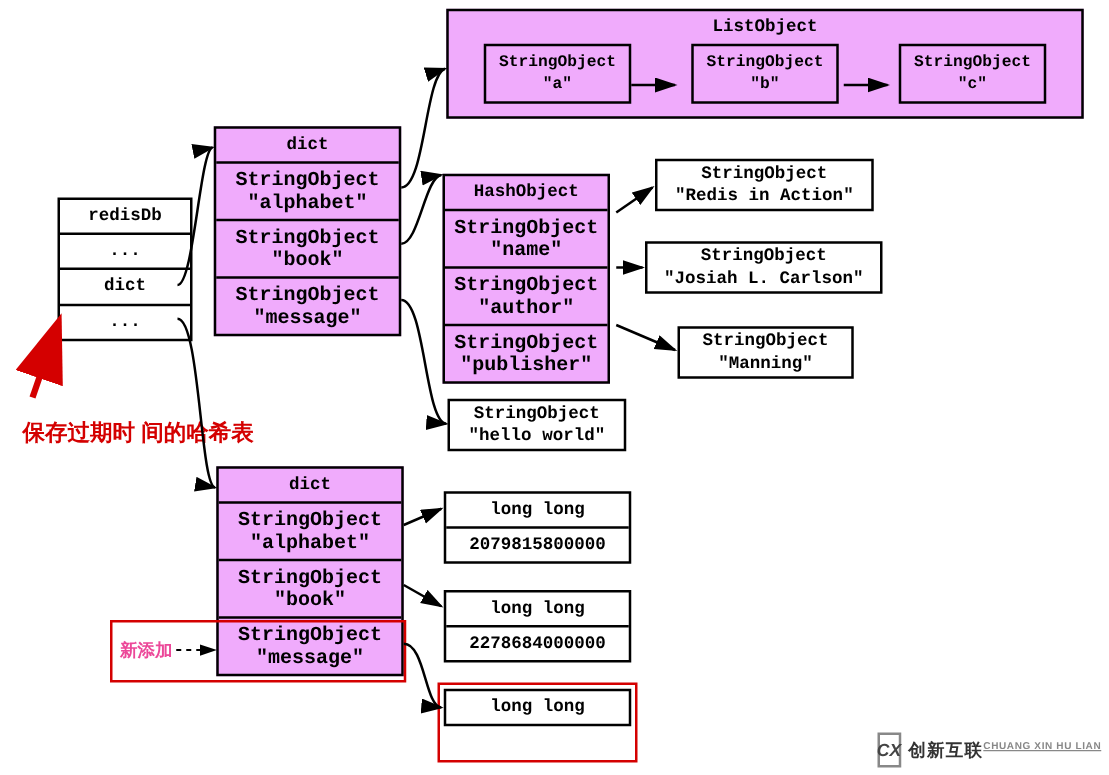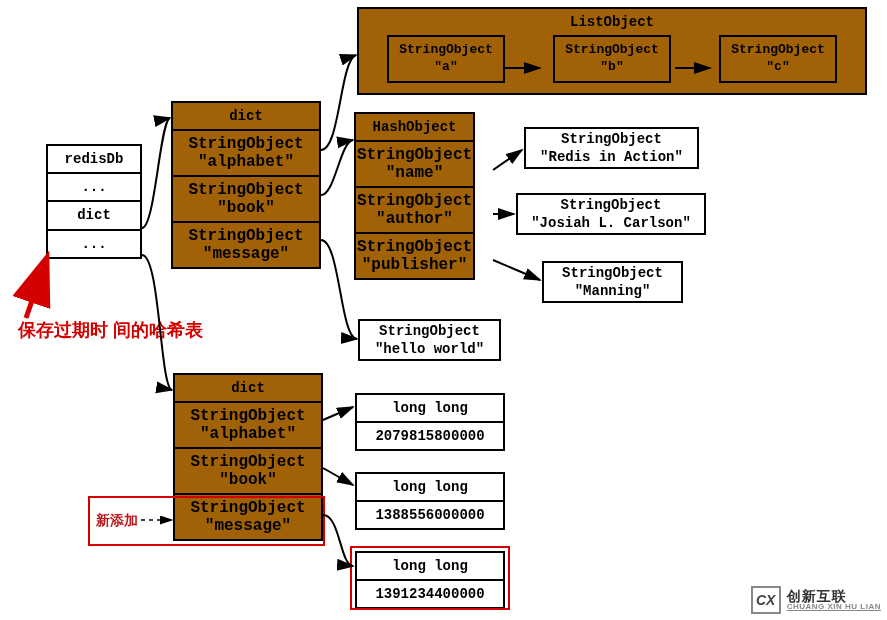--- a/index.html
+++ b/index.html
@@ -34,21 +34,21 @@
     align-items: center;
     justify-content: center;
     text-align: center;
     padding: 4px 6px;
     min-height: 26px;
   }
   .stack .row:last-child { border-bottom: none; }
   .container {
     position: absolute;
     border: 2.5px solid #000;
-    background: #a16207;
+    background: #f0abfc;
   }
   .container .title {
     text-align: center;
     font-size: 14px;
     padding: 5px 0;
     font-weight: bold;
   }
   .inner-row {
     display: flex;
     gap: 12px;
@@ -69,21 +69,21 @@
     font-family: "Microsoft YaHei","SimHei",sans-serif;
     font-weight: bold;
     font-size: 18px;
     text-align: left;
     line-height: 1.4;
   }
   .annot-small {
     position: absolute;
     font-family: "Microsoft YaHei","SimHei",sans-serif;
     font-size: 14px;
-    color: #b91c1c;
+    color: #ec4899;
     font-weight: bold;
   }
   .red-rect {
     position: absolute;
     border: 2px solid #d40000;
     background: transparent;
   }
   svg.arrows {
     position: absolute;
     left: 0; top: 0;
@@ -93,38 +93,38 @@
   .logo {
     position: absolute;
     right: 6px;
     bottom: 6px;
     display: flex;
     align-items: center;
     gap: 6px;
     font-family: "Microsoft YaHei", sans-serif;
   }
   .logo .mark {
-    width: 30px; height: 28px;
+    width: 19px; height: 28px;
     border: 2px solid #888;
     display: flex;
     align-items: center;
     justify-content: center;
     font-weight: bold;
     font-size: 14px;
     color: #444;
     font-style: italic;
   }
-  .logo .txt { display:flex; flex-direction:column; line-height:1; }
+  .logo .txt { display:flex; line-height:1; }
   .logo .cn { font-size: 14px; color:#333; font-weight:bold; letter-spacing:1px;}
   .logo .py { font-size: 8px; color:#888; letter-spacing:0.5px;text-decoration:underline;}
 </style>
 </head>
 <body>
 
-<div class="box stack" style="left:46px; top:144px; width:96px;">
+<div class="box stack" style="left:46px; top:158px; width:108px;">
   <div class="row">redisDb</div>
   <div class="row">...</div>
   <div class="row">dict</div>
   <div class="row">...</div>
 </div>
 
 <div class="container" style="left:171px; top:101px; width:150px;">
   <div class="title" style="border-bottom:2.5px solid #000;">dict</div>
   <div class="row" style="border-bottom:2.5px solid #000; padding:4px 0; text-align:center;"><span>StringObject</span><br><span>"alphabet"</span></div>
   <div class="row" style="border-bottom:2.5px solid #000; padding:4px 0; text-align:center;"><span>StringObject</span><br><span>"book"</span></div>
@@ -136,21 +136,21 @@
   <div class="inner-row">
     <div class="inner-box"><span>StringObject</span>
 <span>"a"</span></div>
     <div class="inner-box"><span>StringObject</span>
 <span>"b"</span></div>
     <div class="inner-box"><span>StringObject</span>
 <span>"c"</span></div>
   </div>
 </div>
 
-<div class="container" style="left:354px; top:112px; width:121px;">
+<div class="container" style="left:354px; top:139px; width:134px;">
   <div class="title" style="border-bottom:2.5px solid #000;">HashObject</div>
   <div style="border-bottom:2.5px solid #000; padding:4px 0; text-align:center;"><span>StringObject</span><br><span>"name"</span></div>
   <div style="border-bottom:2.5px solid #000; padding:4px 0; text-align:center;"><span>StringObject</span><br><span>"author"</span></div>
   <div style="padding:4px 0; text-align:center;"><span>StringObject</span><br><span>"publisher"</span></div>
 </div>
 
 <div class="box" style="left:524px; top:127px; width:175px; height:42px; flex-direction:column;"><span>StringObject</span><span>"Redis in Action"</span></div>
 <div class="box" style="left:516px; top:193px; width:190px; height:42px; flex-direction:column;"><span>StringObject</span><span>"Josiah L. Carlson"</span></div>
 <div class="box" style="left:542px; top:261px; width:141px; height:42px; flex-direction:column;"><span>StringObject</span><span>"Manning"</span></div>
 
@@ -162,28 +162,27 @@
   <div style="border-bottom:2.5px solid #000; padding:4px 0; text-align:center;"><span>StringObject</span><br><span>"book"</span></div>
   <div style="padding:4px 0; text-align:center;"><span>StringObject</span><br><span>"message"</span></div>
 </div>
 
 <div class="box stack" style="left:355px; top:393px; width:150px;">
   <div class="row">long long</div>
   <div class="row">2079815800000</div>
 </div>
 <div class="box stack" style="left:355px; top:472px; width:150px;">
   <div class="row">long long</div>
-  <div class="row">1388556000000</div>
+  <div class="row">2278684000000</div>
 </div>
 <div class="box stack" style="left:355px; top:551px; width:150px;">
   <div class="row">long long</div>
-  <div class="row">1391234400000</div>
-</div>
-
-<div class="annot" style="left:18px; top:318px;">保存过期时
+</div>
+
+<div class="annot" style="left:18px; top:334px;">保存过期时
 间的哈希表</div>
 
 <div class="annot-small" style="left:96px; top:512px;">新添加</div>
 
 <div class="red-rect" style="left:88px; top:496px; width:237px; height:50px;"></div>
 <div class="red-rect" style="left:350px; top:546px; width:160px; height:64px;"></div>
 
 <svg class="arrows">
   <defs>
     <marker id="ah" markerWidth="10" markerHeight="10" refX="8" refY="3" orient="auto">

